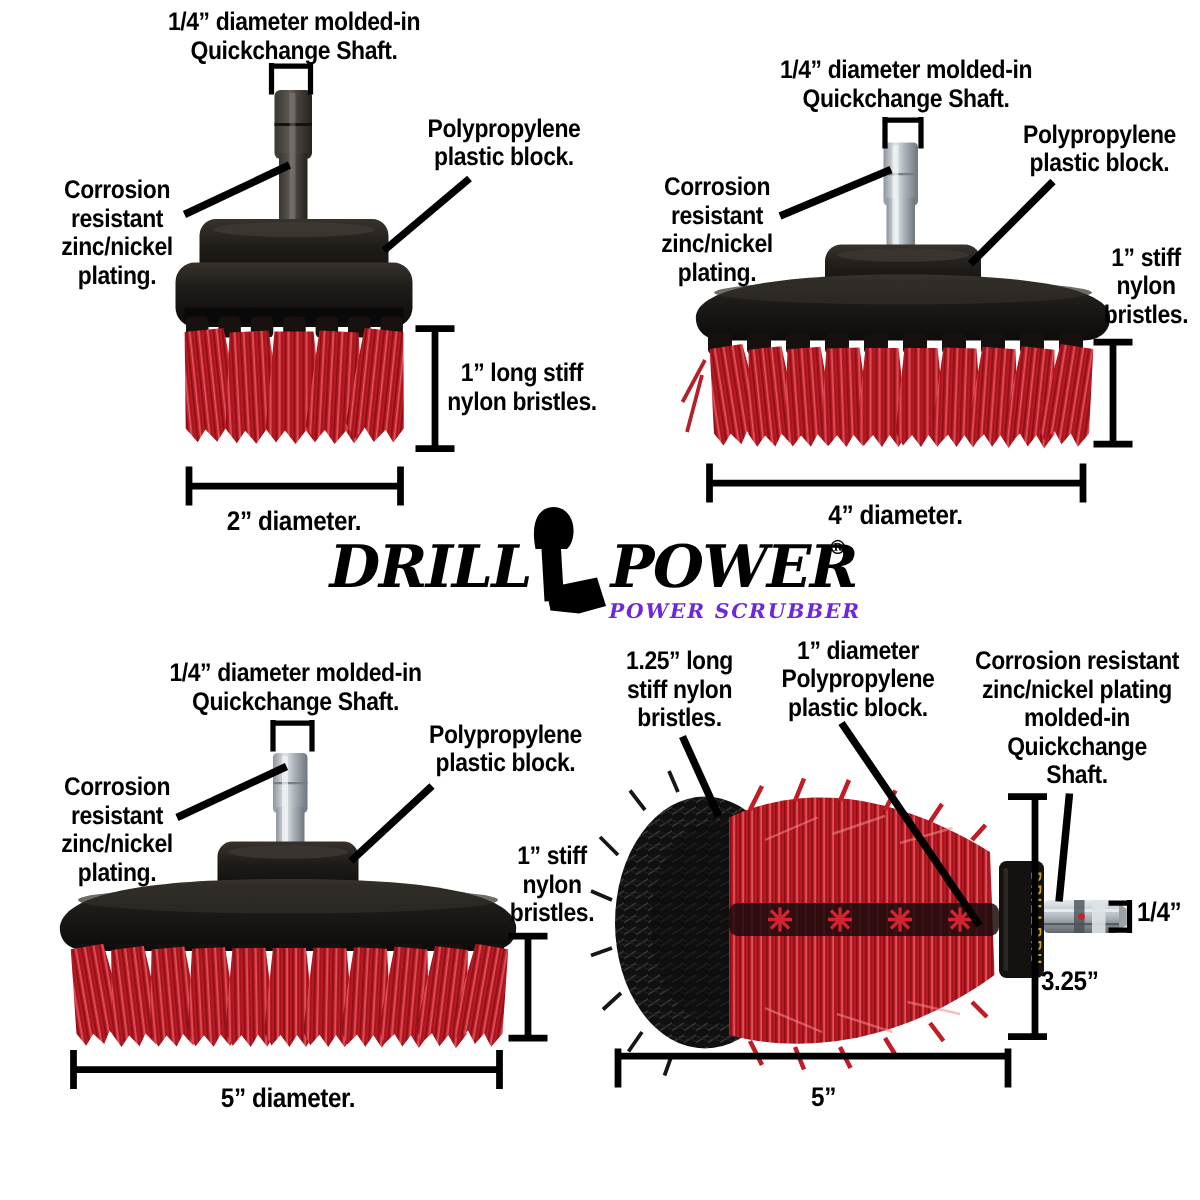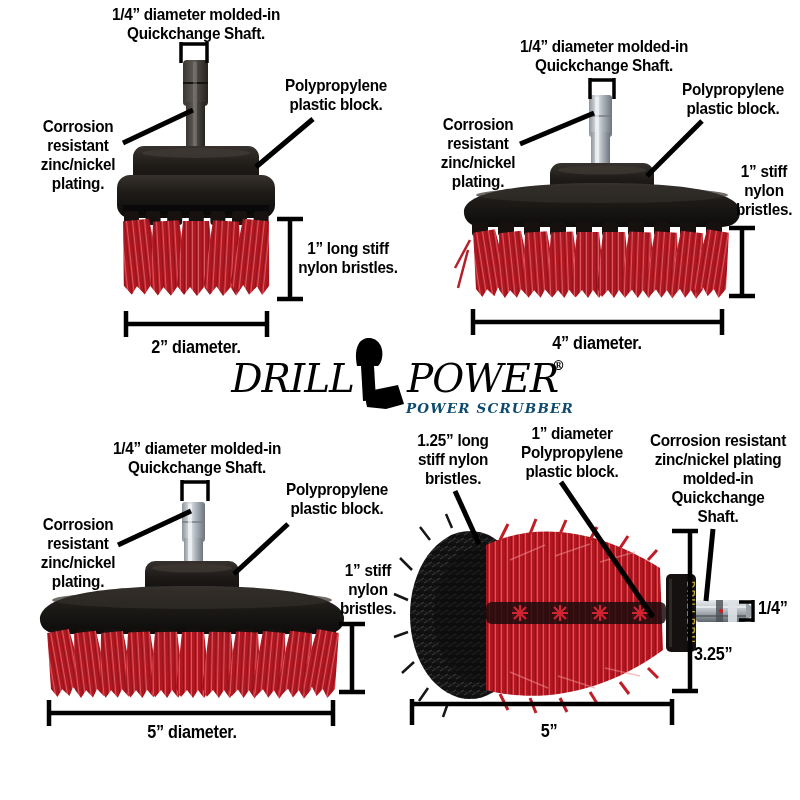--- a/index.html
+++ b/index.html
@@ -5,26 +5,26 @@
   html,body{margin:0;padding:0;background:#fff;}
   .stage{position:relative;width:800px;height:800px;background:#fff;overflow:hidden;
          font-family:"Liberation Sans",sans-serif;}
   .art{position:absolute;left:0;top:0;}
   .lbl{position:absolute;font-weight:bold;font-size:17px;line-height:1.12;color:#000;
        text-align:center;white-space:pre-line;letter-spacing:-0.3px;
        transform:scaleX(.9);transform-origin:50% 0;}
   .dim{font-size:18px;}
   .ol{transform-origin:0 0;text-align:left;}
   .logo-word{position:absolute;font-family:"DejaVu Serif",serif;font-style:italic;
-       font-weight:400;font-size:39px;line-height:1;color:#000;letter-spacing:-1px;}
+       font-weight:700;font-size:39px;line-height:1;color:#000;letter-spacing:-1px;}
   .logo-right{text-align:left;}
   .logo-left{text-align:right;}
   .reg{position:absolute;font-family:"DejaVu Serif",serif;font-weight:700;font-size:13px;color:#000;}
   .tagline{position:absolute;font-family:"DejaVu Serif",serif;font-style:italic;font-weight:700;
-       font-size:13.5px;letter-spacing:1.2px;color:#0c4a6e;}
+       font-size:13.5px;letter-spacing:1.2px;color:#6d28d9;}
 </style>
 </head>
 <body>
 
 <div class="stage">
 
 <svg class="art" width="800" height="800" viewBox="0 0 800 800">
   <defs>
     <linearGradient id="ds" x1="0" y1="0" x2="1" y2="0">
       <stop offset="0" stop-color="#3a3633"></stop>

